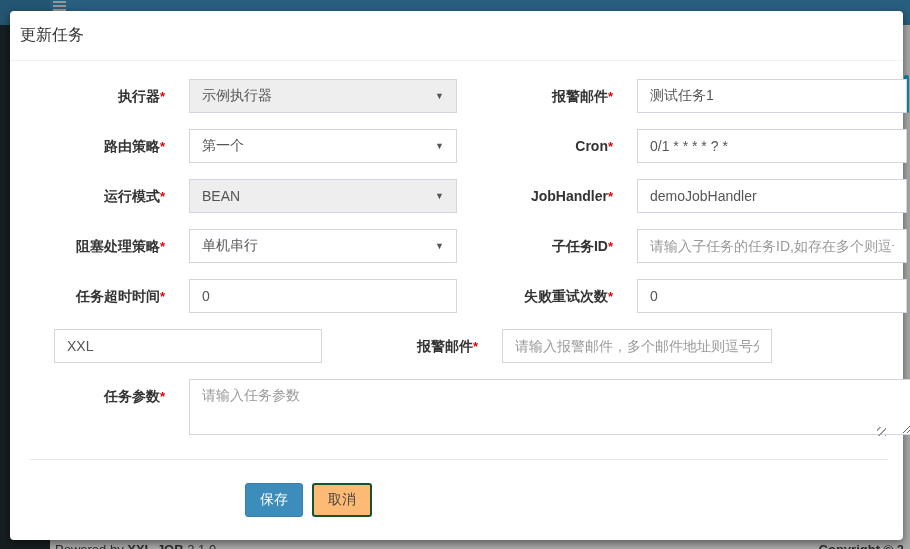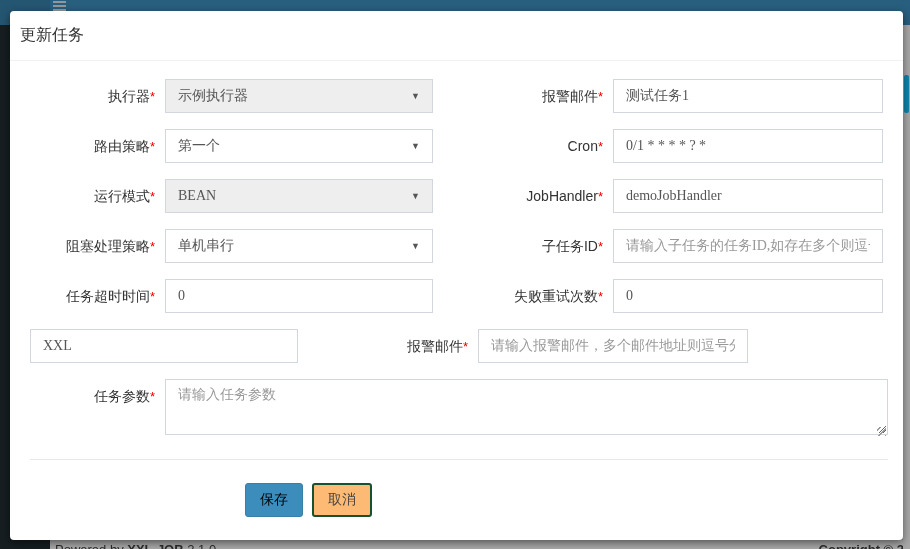--- a/index.html
+++ b/index.html
@@ -38,34 +38,34 @@
     position:absolute; left:10px; top:11px; width:893px; height:529px;
     background:#fff; border-radius:4px; z-index:30;
     box-shadow:0 3px 9px rgba(0,0,0,0.5);
   }
   .modal-header { padding:12px 10px 13px 10px; border-bottom:1px solid #f1f1f1; }
   .modal-title { font-size:16px; color:#333; font-weight:500; line-height:24px; }
   .modal-body { padding:18px 15px 0 20px; }
 
   .form-row { display:flex; margin-bottom:15px; }
   .lbl {
-    font-size:14px; font-weight:normal; color:#333; line-height:34px;
-    text-align:right; padding-right:10px; white-space:nowrap; overflow:hidden;
+    font-size:14px; font-weight:bold; color:#333; line-height:34px;
+    text-align:right; white-space:nowrap; overflow:hidden;
   }
   .lbl-1 { width:135px; }
   .lbl-2 { width:180px; }
   .req { color:#e40000; font-size:13px; }
   .ctrl-1 { width:268px; }
   .ctrl-2 { width:270px; }
   .ctrl-full { flex:1; margin-right:0px; }
 
   .form-control {
     width:100%; height:34px; border:1px solid #d2d6de; background:#fff;
     font-size:14px; color:#555; padding:6px 12px; border-radius:0;
-    font-family:Liberation Serif, serif; outline:none;
+    font-family:Liberation Sans, sans-serif; outline:none;margin-left:24px;
   }
   .form-control::placeholder { color:#999; opacity:1; }
   .sel {
     display:flex; align-items:center; justify-content:space-between; cursor:pointer;
   }
   .sel .caret { font-size:9px; color:#555; flex:0 0 auto; margin-left:6px; }
   .sel.disabled { background:#eeeeee; cursor:not-allowed; }
   .sel-text { overflow:hidden; white-space:nowrap; }
 
   textarea.form-control { height:56px; resize:both; line-height:18px; }
@@ -74,21 +74,21 @@
     position:absolute; right:2px; bottom:3px; width:9px; height:9px; pointer-events:none;
     background:repeating-linear-gradient(135deg, transparent 0 2px, #999 2px 3px, transparent 3px 5px);
   }
 
   .hr { border:none; border-top:1px solid #e8e8e8; margin:20px 0 0 0; }
   .btn-row { display:flex; gap:9px; padding:23px 0 0 215px; }
   .btn {
     height:34px; padding:6px 14px; font-size:14px; border-radius:3px; cursor:pointer;
     font-family:"Liberation Sans","DejaVu Sans",sans-serif;
   }
-  .btn-save { background:#3c8dbc; border:1px solid #367fa9; color:#000000; }
+  .btn-save { background:#3c8dbc; border:1px solid #367fa9; color:#ffffff; }
   .btn-cancel { background:#fdba74; border:2px solid #14532d; color:#444;font-family:Liberation Mono, monospace; }
 </style>
 </head>
 <body>
 
 <div class="navbar">
   <div class="navbar-logo"></div>
   <div class="hamburger">
       <i></i>
       <i></i>

